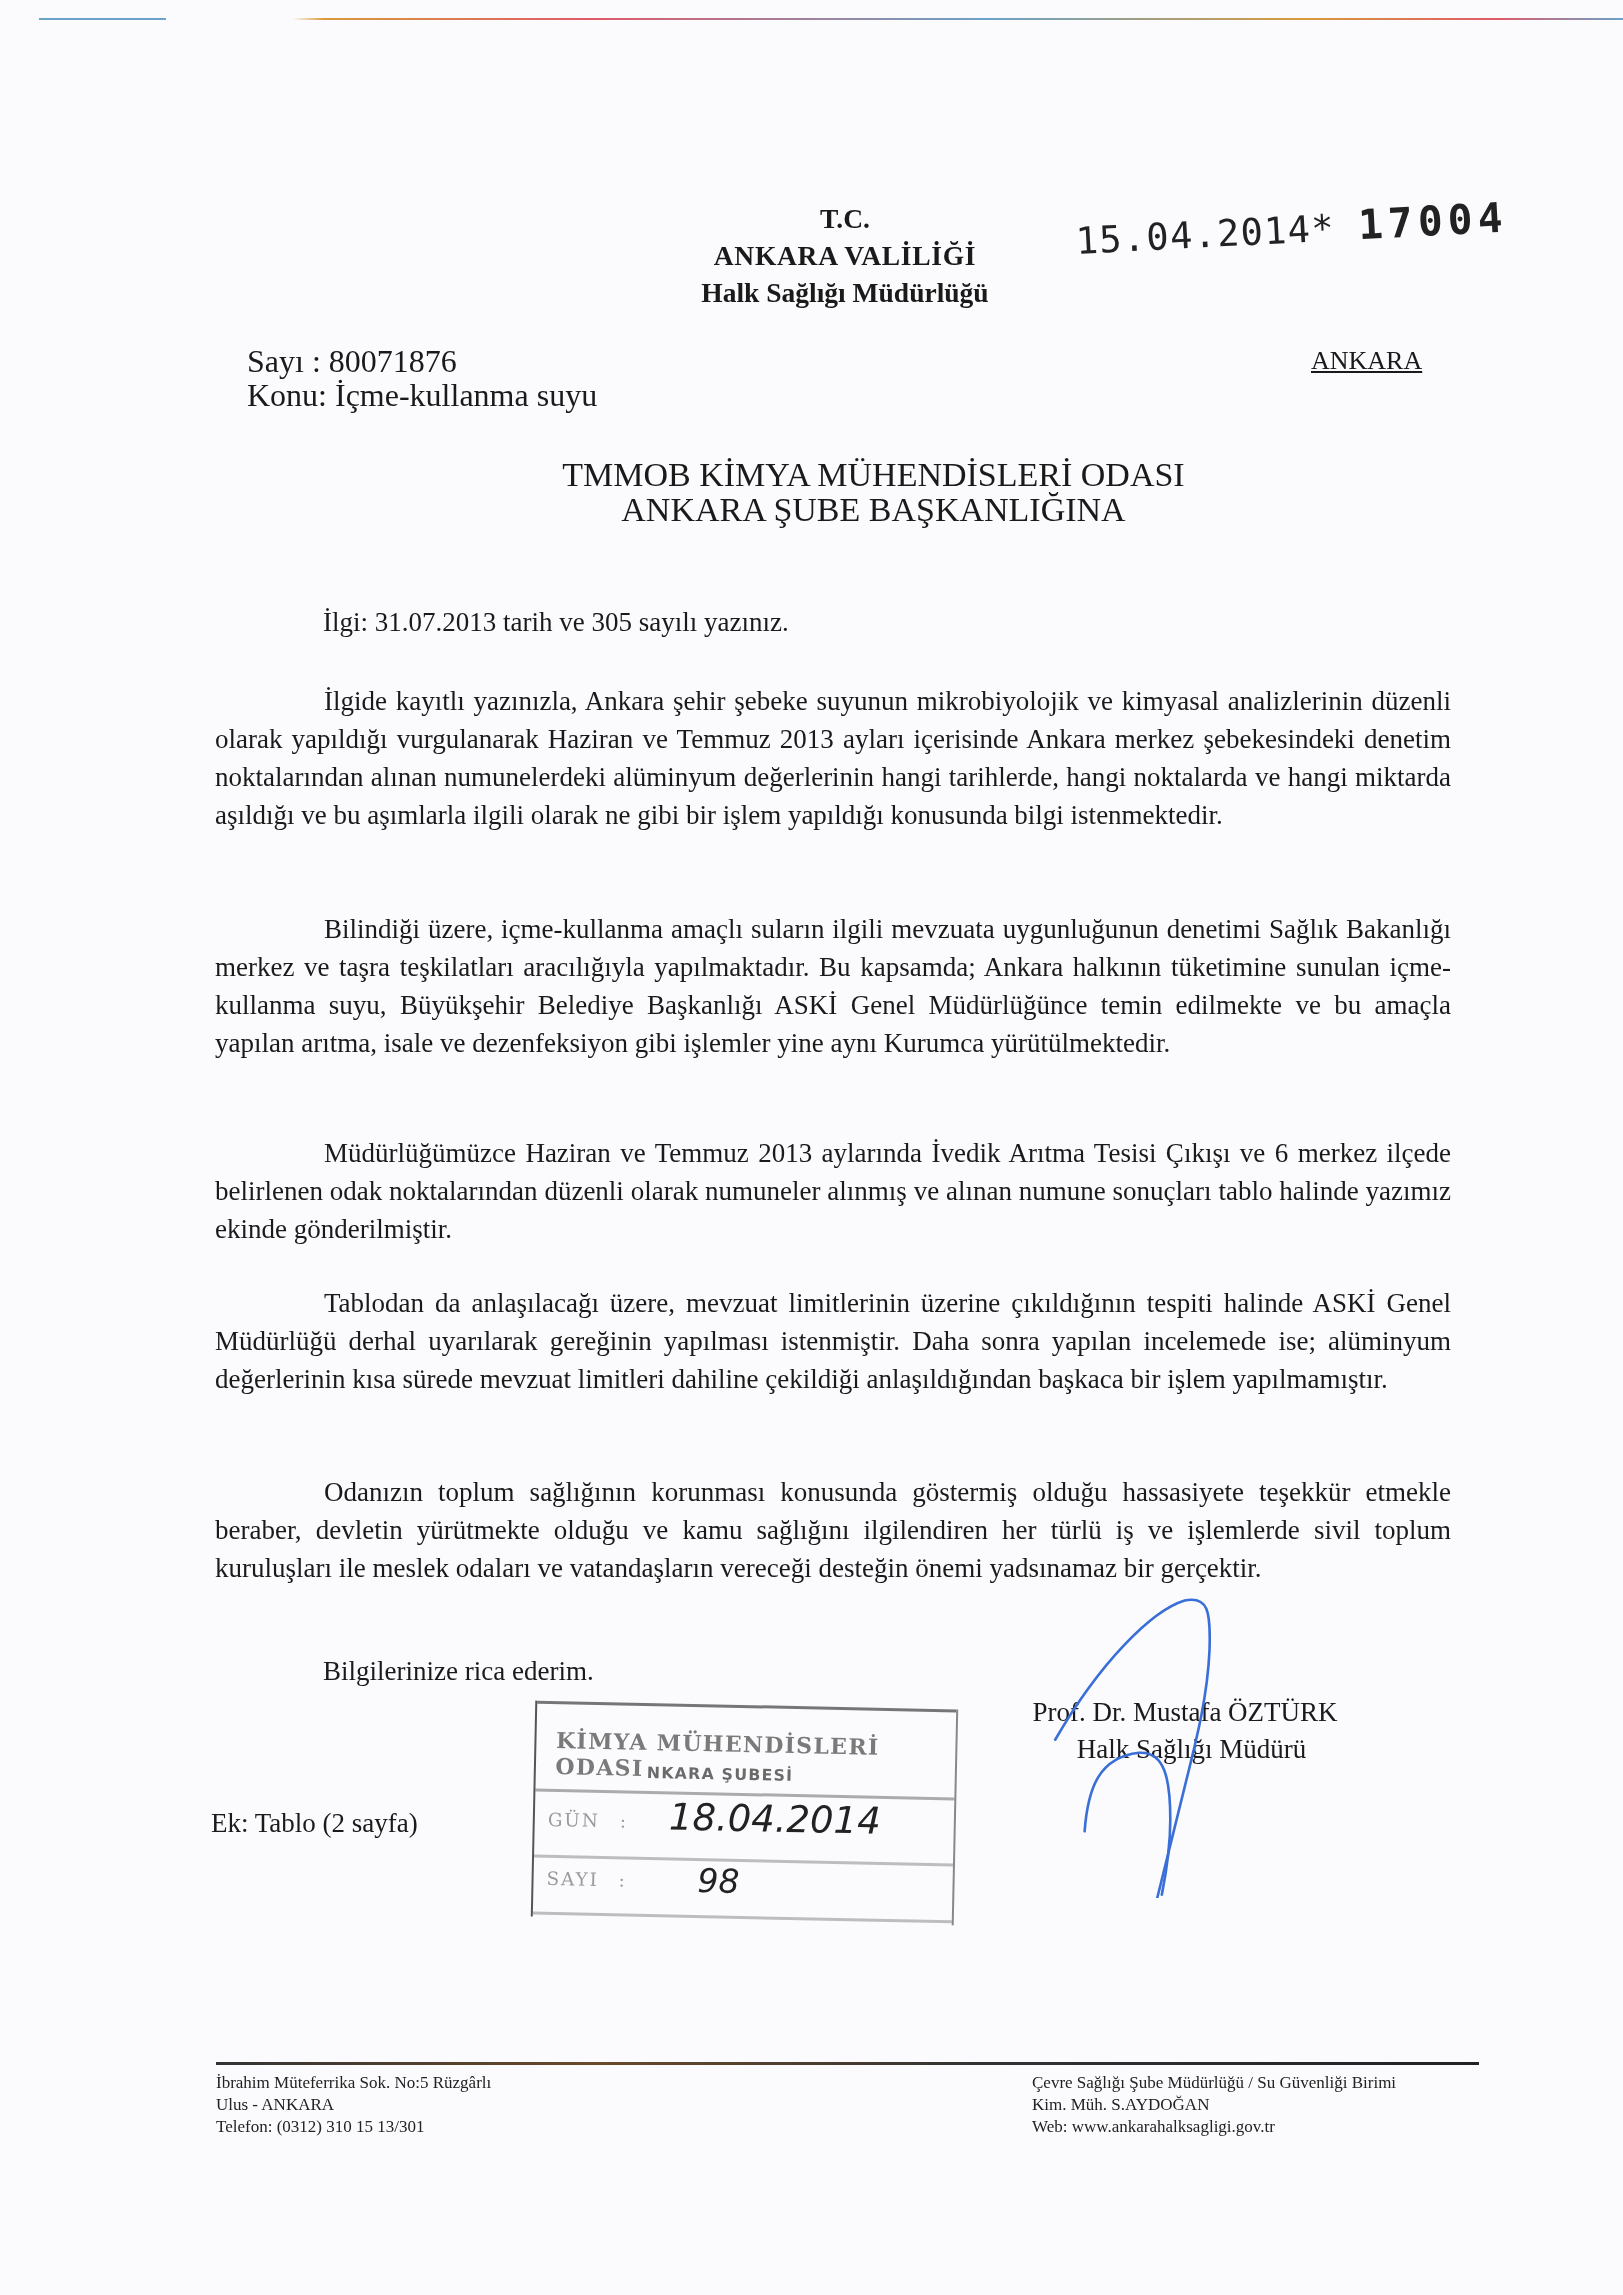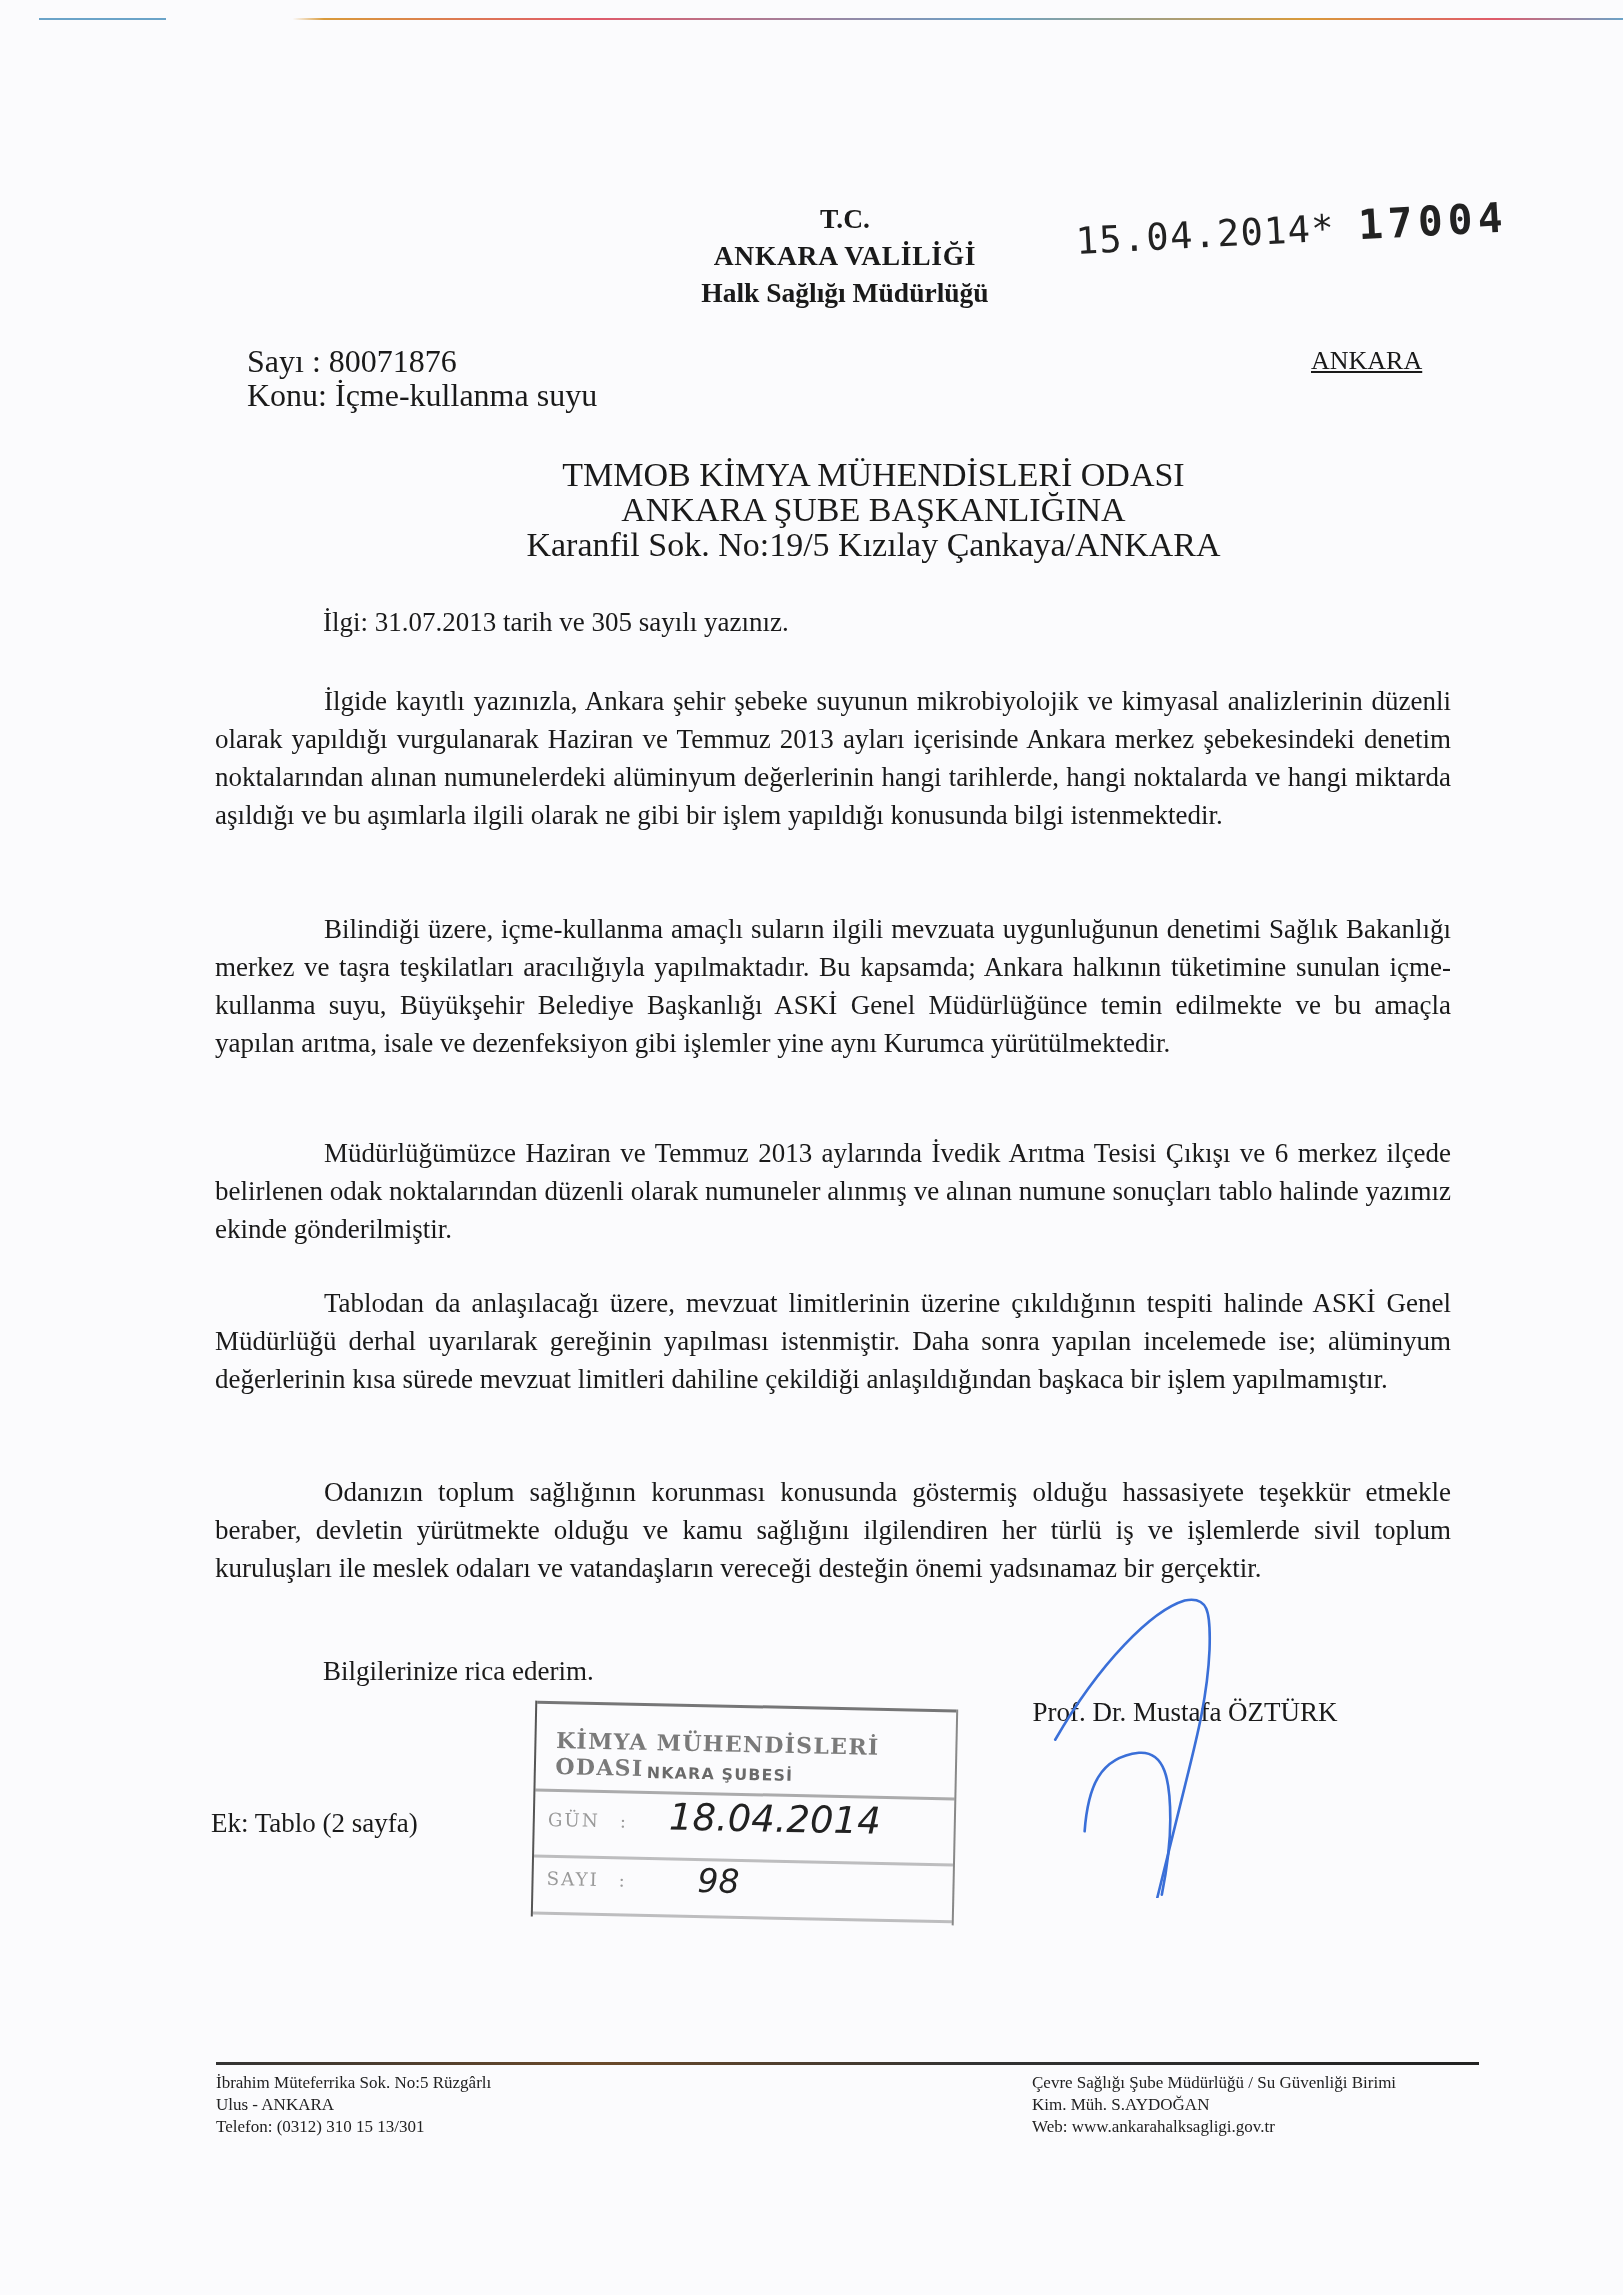--- a/index.html
+++ b/index.html
@@ -71,35 +71,35 @@
     <span>Konu:</span>
     <span>İçme-kullanma suyu</span>
   </div>
 </div>
 
 <div class="abs city" style="left:1311px; top:346px;">ANKARA</div>
 
 <div class="abs addressee" style="left:471px; top:457px; width:805px;">
   <div>TMMOB KİMYA MÜHENDİSLERİ ODASI</div>
   <div>ANKARA ŞUBE BAŞKANLIĞINA</div>
-  <div>Karanfil Sok. No:19/5 Kızılay Çankaya/ANKARA</div>
 </div>
 
 <div class="abs" style="left:323px; top:607px; font-size:27px;">İlgi: 31.07.2013 tarih ve 305 sayılı yazınız.</div>
 
 <div class="abs para" style="left:215px; top:682px; width:1236px;">İlgide kayıtlı yazınızla, Ankara şehir şebeke suyunun mikrobiyolojik ve kimyasal analizlerinin düzenli olarak yapıldığı vurgulanarak Haziran ve Temmuz 2013 ayları içerisinde Ankara merkez şebekesindeki denetim noktalarından alınan numunelerdeki alüminyum değerlerinin hangi tarihlerde, hangi noktalarda ve hangi miktarda aşıldığı ve bu aşımlarla ilgili olarak ne gibi bir işlem yapıldığı konusunda bilgi istenmektedir.</div>
 <div class="abs para" style="left:215px; top:910px; width:1236px;">Bilindiği üzere, içme-kullanma amaçlı suların ilgili mevzuata uygunluğunun denetimi Sağlık Bakanlığı merkez ve taşra teşkilatları aracılığıyla yapılmaktadır. Bu kapsamda; Ankara halkının tüketimine sunulan içme-kullanma suyu, Büyükşehir Belediye Başkanlığı ASKİ Genel Müdürlüğünce temin edilmekte ve bu amaçla yapılan arıtma, isale ve dezenfeksiyon gibi işlemler yine aynı Kurumca yürütülmektedir.</div>
 <div class="abs para" style="left:215px; top:1134px; width:1236px;">Müdürlüğümüzce Haziran ve Temmuz 2013 aylarında İvedik Arıtma Tesisi Çıkışı ve 6 merkez ilçede belirlenen odak noktalarından düzenli olarak numuneler alınmış ve alınan numune sonuçları tablo halinde yazımız ekinde gönderilmiştir.</div>
 <div class="abs para" style="left:215px; top:1284px; width:1236px;">Tablodan da anlaşılacağı üzere, mevzuat limitlerinin üzerine çıkıldığının tespiti halinde ASKİ Genel Müdürlüğü derhal uyarılarak gereğinin yapılması istenmiştir. Daha sonra yapılan incelemede ise; alüminyum değerlerinin kısa sürede mevzuat limitleri dahiline çekildiği anlaşıldığından başkaca bir işlem yapılmamıştır.</div>
 <div class="abs para" style="left:215px; top:1473px; width:1236px;">Odanızın toplum sağlığının korunması konusunda göstermiş olduğu hassasiyete teşekkür etmekle beraber, devletin yürütmekte olduğu ve kamu sağlığını ilgilendiren her türlü iş ve işlemlerde sivil toplum kuruluşları ile meslek odaları ve vatandaşların vereceği desteğin önemi yadsınamaz bir gerçektir.</div>
 
 <div class="abs closing" style="left:323px; top:1656px;">Bilgilerinize rica ederim.</div>
 
 <div class="abs sig-block" style="left:982px; top:1694px; width:406px;">
   <div>Prof. Dr. Mustafa ÖZTÜRK</div>
+  <div style="padding-left:13px;">Halk Sağlığı Müdürü</div>
 </div>
 
 <svg class="signature" viewBox="0 0 750 500">
   <path d="M162 258 C 230 140, 310 60, 360 45 C 395 38, 400 60, 398 120 C 395 190, 380 250, 360 330 C 345 390, 330 450, 318 500" fill="none" stroke="#3a6fd8" stroke-width="4" stroke-linecap="round"></path>
   <path d="M207 398 C 212 330, 230 285, 290 278 C 330 275, 338 320, 338 380 C 338 430, 330 470, 325 495" fill="none" stroke="#3a6fd8" stroke-width="4" stroke-linecap="round"></path>
 </svg>
 
 <div class="abs" style="left:211px; top:1808px; font-size:27px;">Ek: Tablo (2 sayfa)</div>
 
 <div class="receipt">

